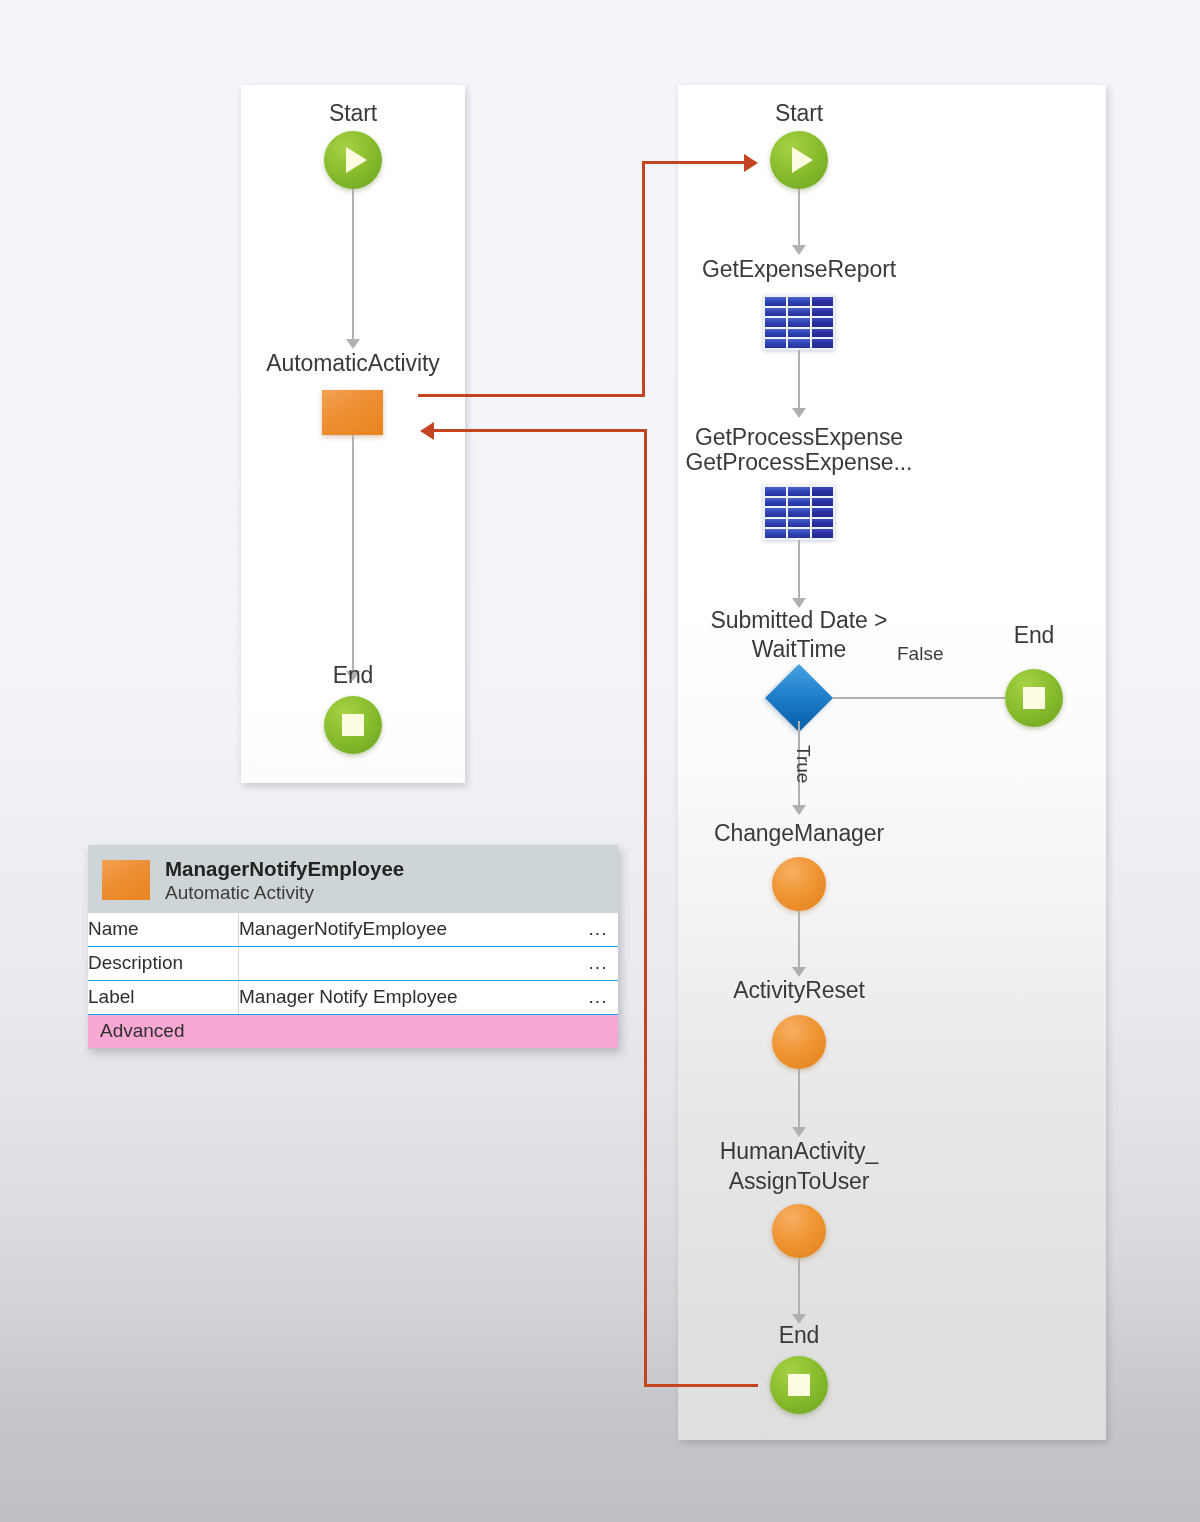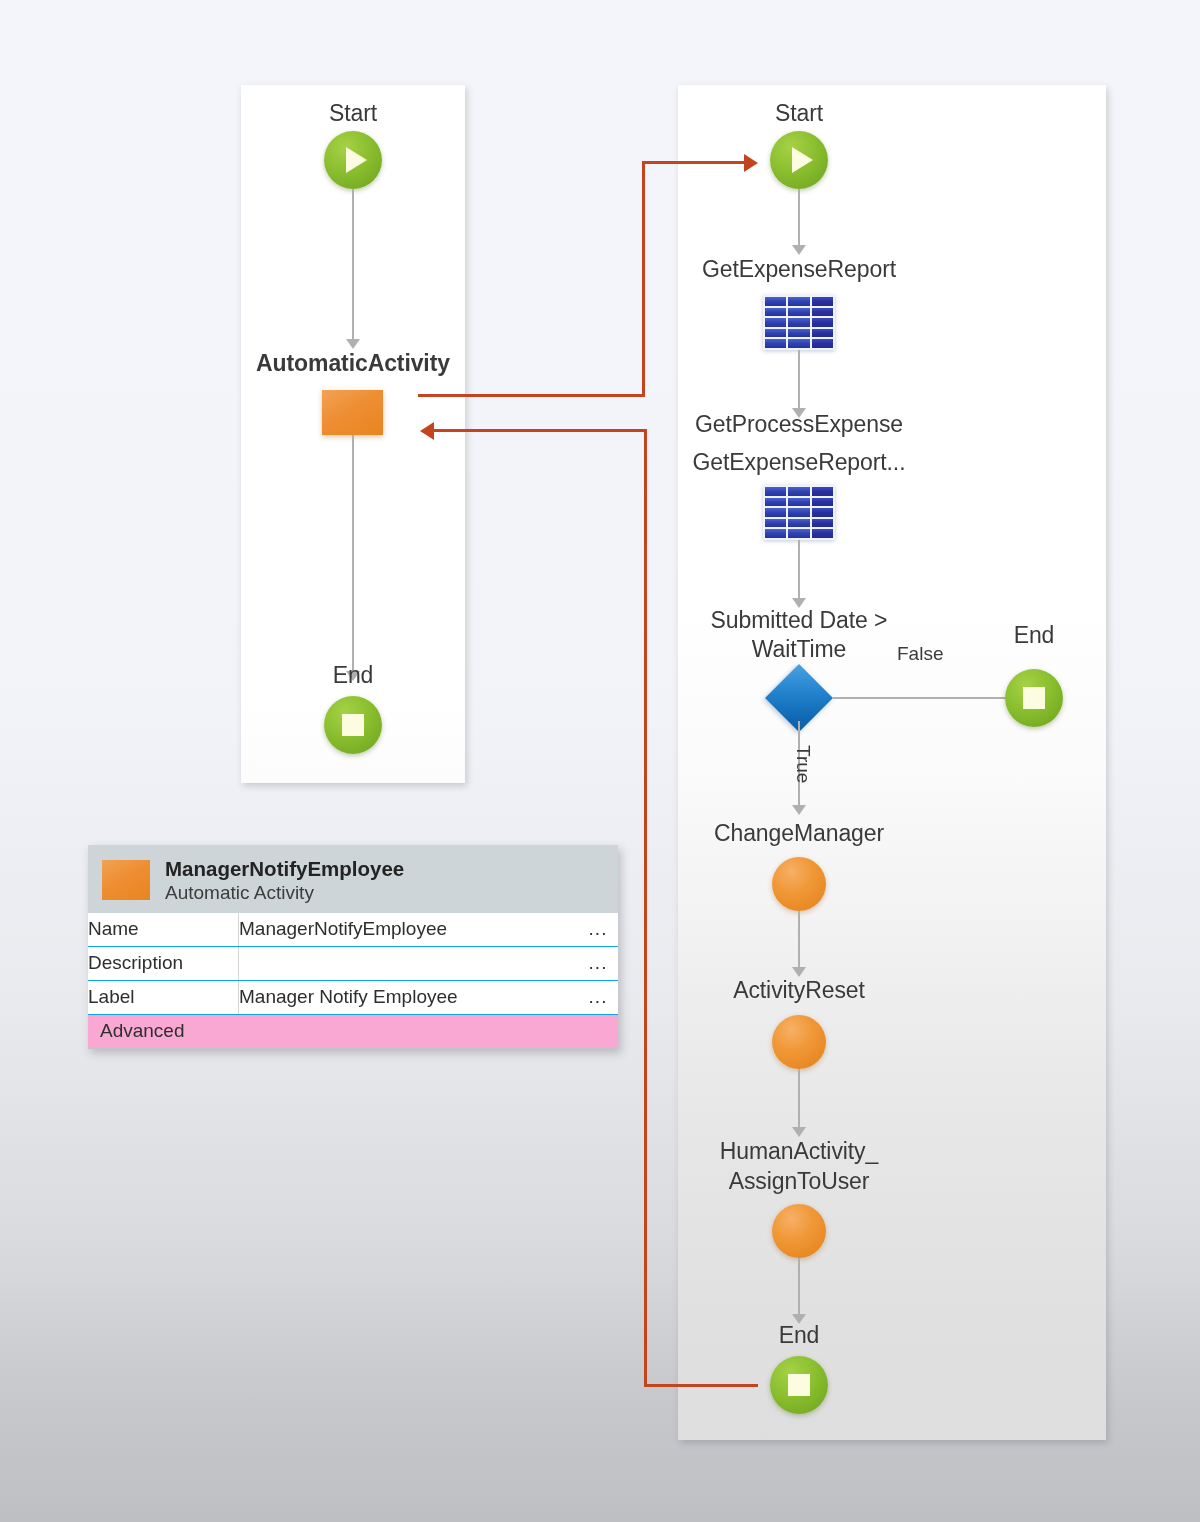--- a/index.html
+++ b/index.html
@@ -291,21 +291,21 @@
 
     <div class="nlabel" style="left:0; top:16px; width:224px;">Start</div>
 
     <div class="node-start" style="left:83px; top:46px;">
       <div class="play-tri"></div>
     </div>
 
     <div class="conn conn-v" style="left:111.4px; top:104px; height:152px;"></div>
     <div class="arrowhead-down" style="left:105px; top:254px;"></div>
 
-    <div class="nlabel" style="left:0; top:266px; width:224px;font-weight:bold;">AutomaticActivity</div>
+    <div class="nlabel" style="left:0; top:266px; width:224px;">AutomaticActivity</div>
 
     <div class="node-auto-box" style="left:81px; top:305px;"></div>
 
     <div class="conn conn-v" style="left:111.4px; top:350px; height:238px;"></div>
     <div class="arrowhead-down" style="left:105px; top:586px;"></div>
 
     <div class="nlabel" style="left:0; top:578px; width:224px;">End</div>
 
     <div class="node-end" style="left:83px; top:611px;">
       <div class="stop-sq"></div>
@@ -339,22 +339,22 @@
         <i></i>
         <i class="c3"></i>
       <i></i>
         <i></i>
         <i class="c3"></i>
     </div>
 
     <div class="conn conn-v" style="left:120.4px; top:265px; height:60px;"></div>
     <div class="arrowhead-down" style="left:114px; top:323px;"></div>
 
-    <div class="nlabel" style="left:0; top:327px; width:242px;">GetProcessExpense</div>
-    <div class="nlabel" style="left:0; top:365px; width:242px;">GetExpenseReport...</div>
+    <div class="nlabel" style="left:0; top:340px; width:242px;">GetProcessExpense</div>
+    <div class="nlabel" style="left:0; top:365px; width:242px;">GetProcessExpense...</div>
 
     <div class="node-grid" style="left:85px; top:400px;">
       <i></i>
         <i></i>
         <i class="c3"></i>
       <i></i>
         <i></i>
         <i class="c3"></i>
       <i></i>
         <i></i>

